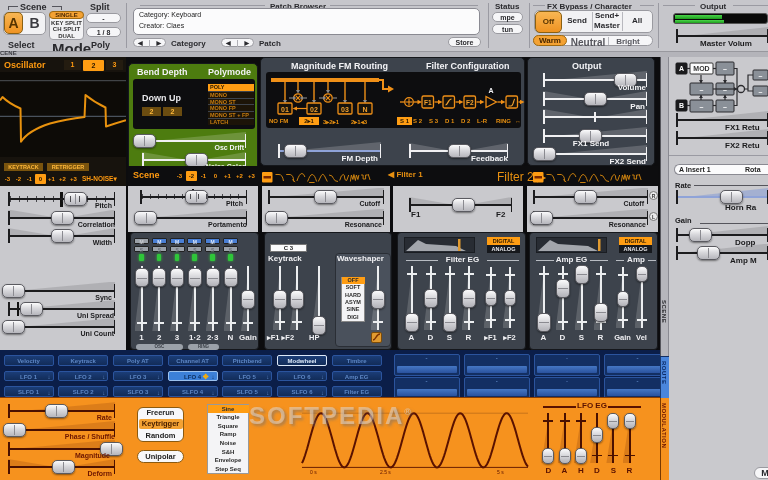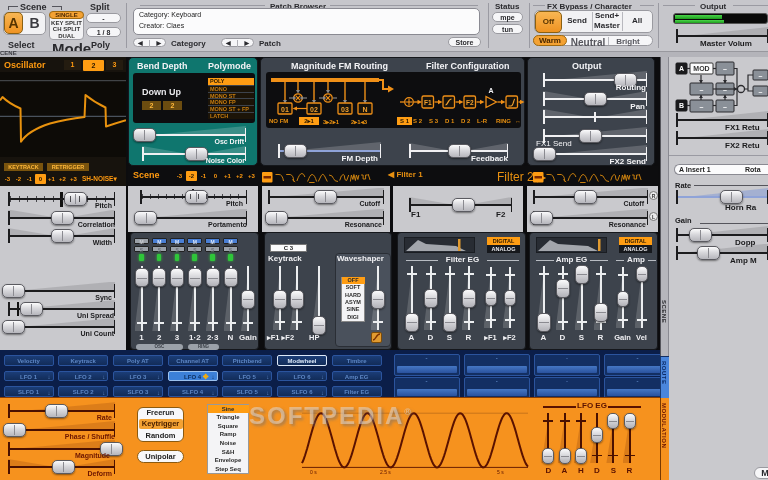--- a/index.html
+++ b/index.html
@@ -158,21 +158,21 @@
         <div class="hh" style="left:19.5px;top:116px"></div>
         <div style="position:absolute;left:4px;top:126px;width:110px;text-align:right;font-size:7px;font-weight:bold;color:#1a1a1c;white-space:nowrap">Uni Spread</div>
 <div style="position:absolute;left:8px;top:132px;width:107px;height:10px;background:rgba(118,118,124,0.30);clip-path:polygon(0 100%,100% 0,100% 100%)"></div>
         <div style="position:absolute;left:8px;top:140px;width:107px;height:2px;background:#1c1c1e"></div>
         <div style="position:absolute;left:8px;top:134px;width:1.5px;height:14px;background:#1c1c1e"></div>
         <div style="position:absolute;left:113.5px;top:134px;width:1.5px;height:14px;background:#1c1c1e"></div>
         <div class="hh" style="left:1.5px;top:134px"></div>
         <div style="position:absolute;left:4px;top:144px;width:110px;text-align:right;font-size:7px;font-weight:bold;color:#1a1a1c;white-space:nowrap">Uni Count</div>
 </div>
     </div>
-<div class="abs" style="left:128px;top:57px;width:130px;height:109px;background:#0f766e;border-radius:5px;border:1px solid #15171b">
+<div class="abs" style="left:128px;top:63px;width:130px;height:109px;background:#4d7c0f;border-radius:5px;border:1px solid #15171b">
 <div class="abs" style="left:8px;top:3px;font-size:9px;font-weight:bold;color:#f2f2f5">Bend Depth</div>
 <div class="abs" style="left:79px;top:3px;font-size:9px;font-weight:bold;color:#f2f2f5">Polymode</div>
 <div class="abs" style="left:4px;top:15px;width:122px;height:50px;background:#0d0d0f;border-radius:3px"></div>
 <div class="abs" style="left:13px;top:29px;font-size:9px;font-weight:bold;color:#e8e8ec">Down Up</div>
 <div class="abs" style="left:13px;top:43px;width:19px;height:9px;background:#6b4c10;text-align:center;font-size:7px;font-weight:bold;color:#ffb83a;line-height:9px">2</div>
 <div class="abs" style="left:34px;top:43px;width:19px;height:9px;background:#6b4c10;text-align:center;font-size:7px;font-weight:bold;color:#ffb83a;line-height:9px">2</div>
 <div class="abs" style="left:79px;top:20.0px;width:46px;height:6.8px;background:#ff9d13;font-size:5.5px;font-weight:bold;color:#2a1800;line-height:6.8px;padding-left:2px">POLY</div>
 <div class="abs" style="left:79px;top:26.8px;width:46px;height:6.8px;background:#1c1408;font-size:5.5px;font-weight:bold;color:#c87d10;line-height:6.8px;padding-left:2px;border-top:1px solid #3d434c">MONO</div>
 <div class="abs" style="left:79px;top:33.6px;width:46px;height:6.8px;background:#1c1408;font-size:5.5px;font-weight:bold;color:#c87d10;line-height:6.8px;padding-left:2px;border-top:1px solid #3d434c">MONO ST</div>
 <div class="abs" style="left:79px;top:40.4px;width:46px;height:6.8px;background:#1c1408;font-size:5.5px;font-weight:bold;color:#c87d10;line-height:6.8px;padding-left:2px;border-top:1px solid #3d434c">MONO FP</div>
@@ -293,40 +293,40 @@
 </div>
 </div>
 <div class="abs" style="left:527px;top:57px;width:128px;height:109px;background:#3d434c;border-radius:5px;border:1px solid #15171b">
 <div class="abs" style="left:44px;top:3px;font-size:9px;font-weight:bold;color:#f2f2f5">Output</div>
 <div style="position:absolute;left:0;top:0;width:128px;height:109px">
 <div style="position:absolute;left:15px;top:13px;width:104px;height:10px;background:rgba(255,255,255,0.18);clip-path:polygon(0 100%,100% 0,100% 100%)"></div>
         <div style="position:absolute;left:15px;top:21px;width:104px;height:2px;background:#f0f0f2"></div>
         <div style="position:absolute;left:15px;top:15px;width:1.5px;height:14px;background:#f0f0f2"></div>
         <div style="position:absolute;left:117.5px;top:15px;width:1.5px;height:14px;background:#f0f0f2"></div>
         <div class="hh" style="left:85.5px;top:15px"></div>
-        <div style="position:absolute;left:8px;top:25px;width:110px;text-align:right;font-size:8px;font-weight:bold;color:#f5f5f7;white-space:nowrap">Routing</div>
+        <div style="position:absolute;left:8px;top:25px;width:110px;text-align:right;font-size:8px;font-weight:bold;color:#f5f5f7;white-space:nowrap">Volume</div>
 <div style="position:absolute;left:15px;top:33px;width:52.0px;height:9px;background:rgba(255,255,255,0.18);clip-path:polygon(0 0,0 100%,100% 100%)"></div>
         <div style="position:absolute;left:67.0px;top:33px;width:52.0px;height:9px;background:rgba(255,255,255,0.18);clip-path:polygon(0 100%,100% 0,100% 100%)"></div>
         <div style="position:absolute;left:15px;top:40px;width:104px;height:2px;background:#f0f0f2"></div>
         <div style="position:absolute;left:15px;top:34px;width:1.5px;height:14px;background:#f0f0f2"></div>
         <div style="position:absolute;left:117.5px;top:34px;width:1.5px;height:14px;background:#f0f0f2"></div>
         <div class="hh" style="left:55.5px;top:34px"></div>
         <div style="position:absolute;left:7px;top:44px;width:110px;text-align:right;font-size:8px;font-weight:bold;color:#f5f5f7;white-space:nowrap">Pan</div>
 <div style="position:absolute;left:15px;top:51px;width:52.0px;height:9px;background:rgba(255,255,255,0.18);clip-path:polygon(0 0,0 100%,100% 100%)"></div>
         <div style="position:absolute;left:67.0px;top:51px;width:52.0px;height:9px;background:rgba(255,255,255,0.18);clip-path:polygon(0 100%,100% 0,100% 100%)"></div>
         <div style="position:absolute;left:15px;top:58px;width:104px;height:2px;background:#f0f0f2"></div>
         <div style="position:absolute;left:15px;top:52px;width:1.5px;height:14px;background:#f0f0f2"></div>
         <div style="position:absolute;left:117.5px;top:52px;width:1.5px;height:14px;background:#f0f0f2"></div>
 <div style="position:absolute;left:66px;top:54px;width:1.5px;height:10px;background:#f0f0f2"></div>
 <div style="position:absolute;left:15px;top:69px;width:104px;height:10px;background:rgba(255,255,255,0.18);clip-path:polygon(0 100%,100% 0,100% 100%)"></div>
         <div style="position:absolute;left:15px;top:77px;width:104px;height:2px;background:#f0f0f2"></div>
         <div style="position:absolute;left:15px;top:71px;width:1.5px;height:14px;background:#f0f0f2"></div>
         <div style="position:absolute;left:117.5px;top:71px;width:1.5px;height:14px;background:#f0f0f2"></div>
         <div class="hh" style="left:50.5px;top:71px"></div>
-        <div style="position:absolute;left:8px;top:81px;width:110px;text-align:left;font-size:8px;font-weight:normal;color:#f5f5f7;white-space:nowrap">FX1 Send</div>
+        <div style="position:absolute;left:8px;top:81px;width:110px;text-align:center;font-size:8px;font-weight:bold;color:#f5f5f7;white-space:nowrap">FX1 Send</div>
 <div style="position:absolute;left:15px;top:87px;width:104px;height:10px;background:rgba(255,255,255,0.18);clip-path:polygon(0 100%,100% 0,100% 100%)"></div>
         <div style="position:absolute;left:15px;top:95px;width:104px;height:2px;background:#f0f0f2"></div>
         <div style="position:absolute;left:15px;top:89px;width:1.5px;height:14px;background:#f0f0f2"></div>
         <div style="position:absolute;left:117.5px;top:89px;width:1.5px;height:14px;background:#f0f0f2"></div>
         <div class="hh" style="left:4.5px;top:89px"></div>
         <div style="position:absolute;left:8px;top:99px;width:110px;text-align:right;font-size:8px;font-weight:bold;color:#f5f5f7;white-space:nowrap">FX2 Send</div>
 </div>
 </div>
 <div class="abs" style="left:128px;top:166px;width:530px;height:20px;background:#0d0d0f"></div>
 <div class="abs" style="left:133px;top:170px;font-size:9px;font-weight:bold;color:#ff9a10">Scene</div>

